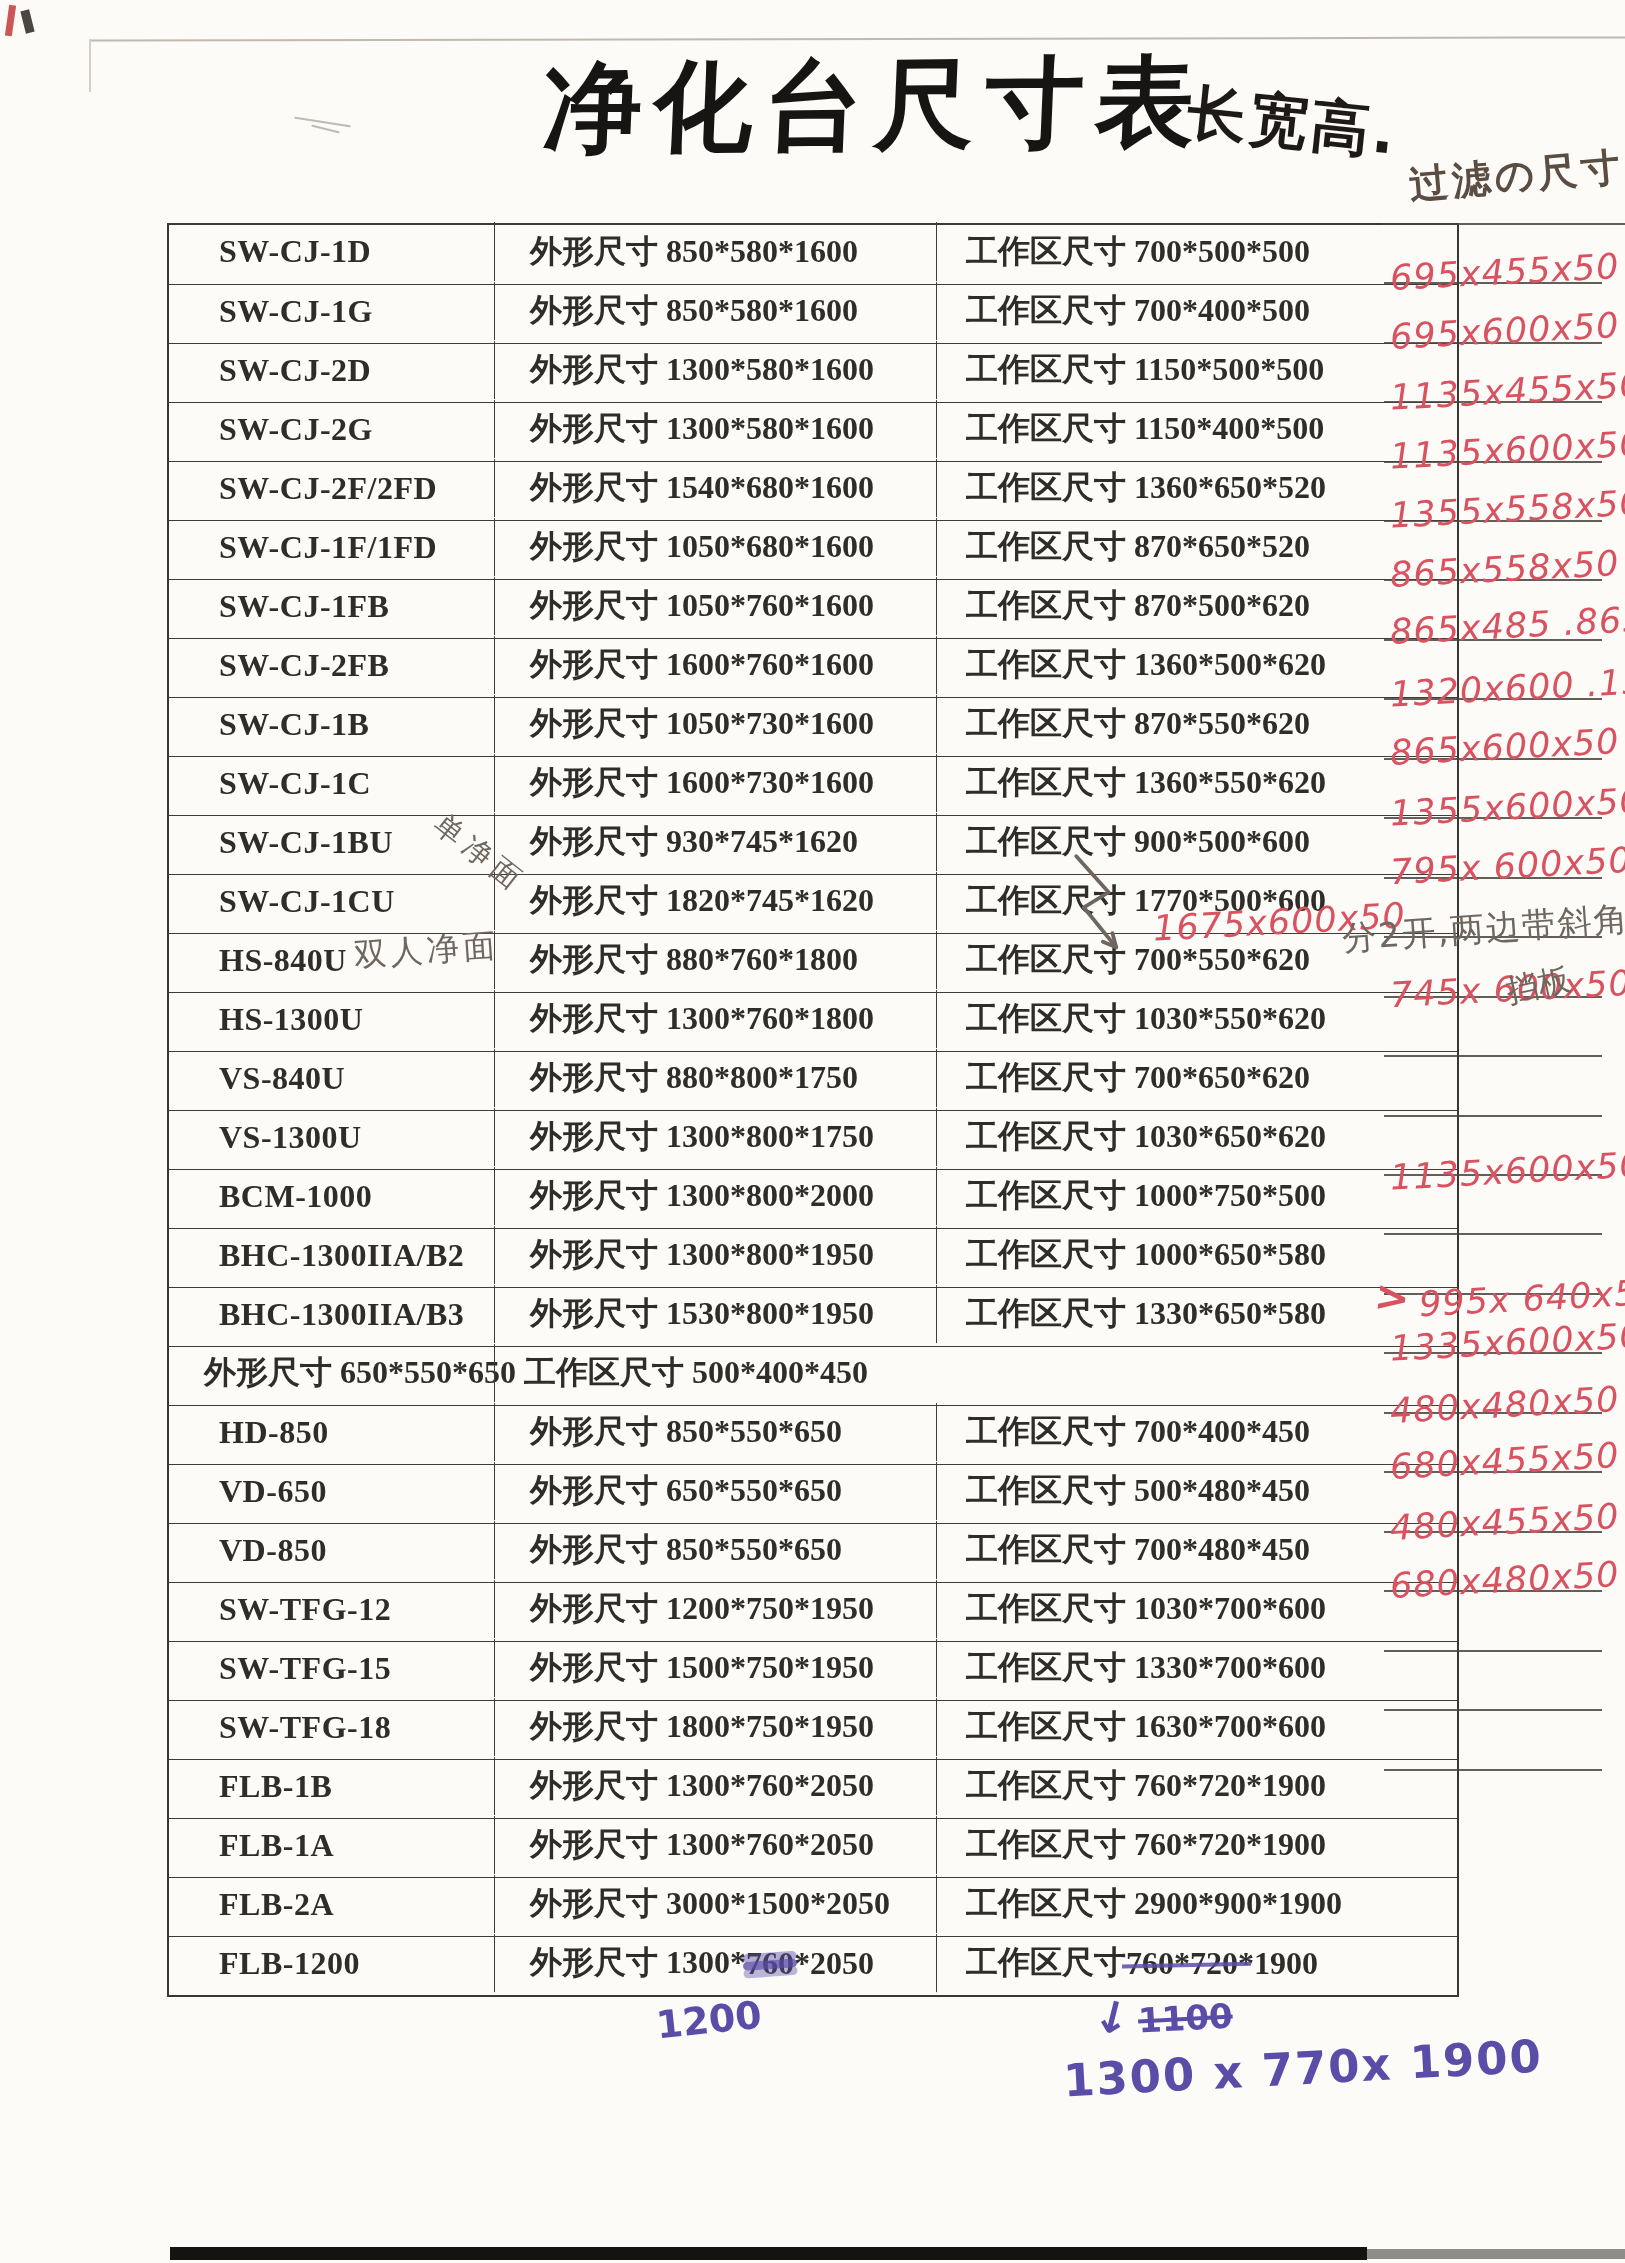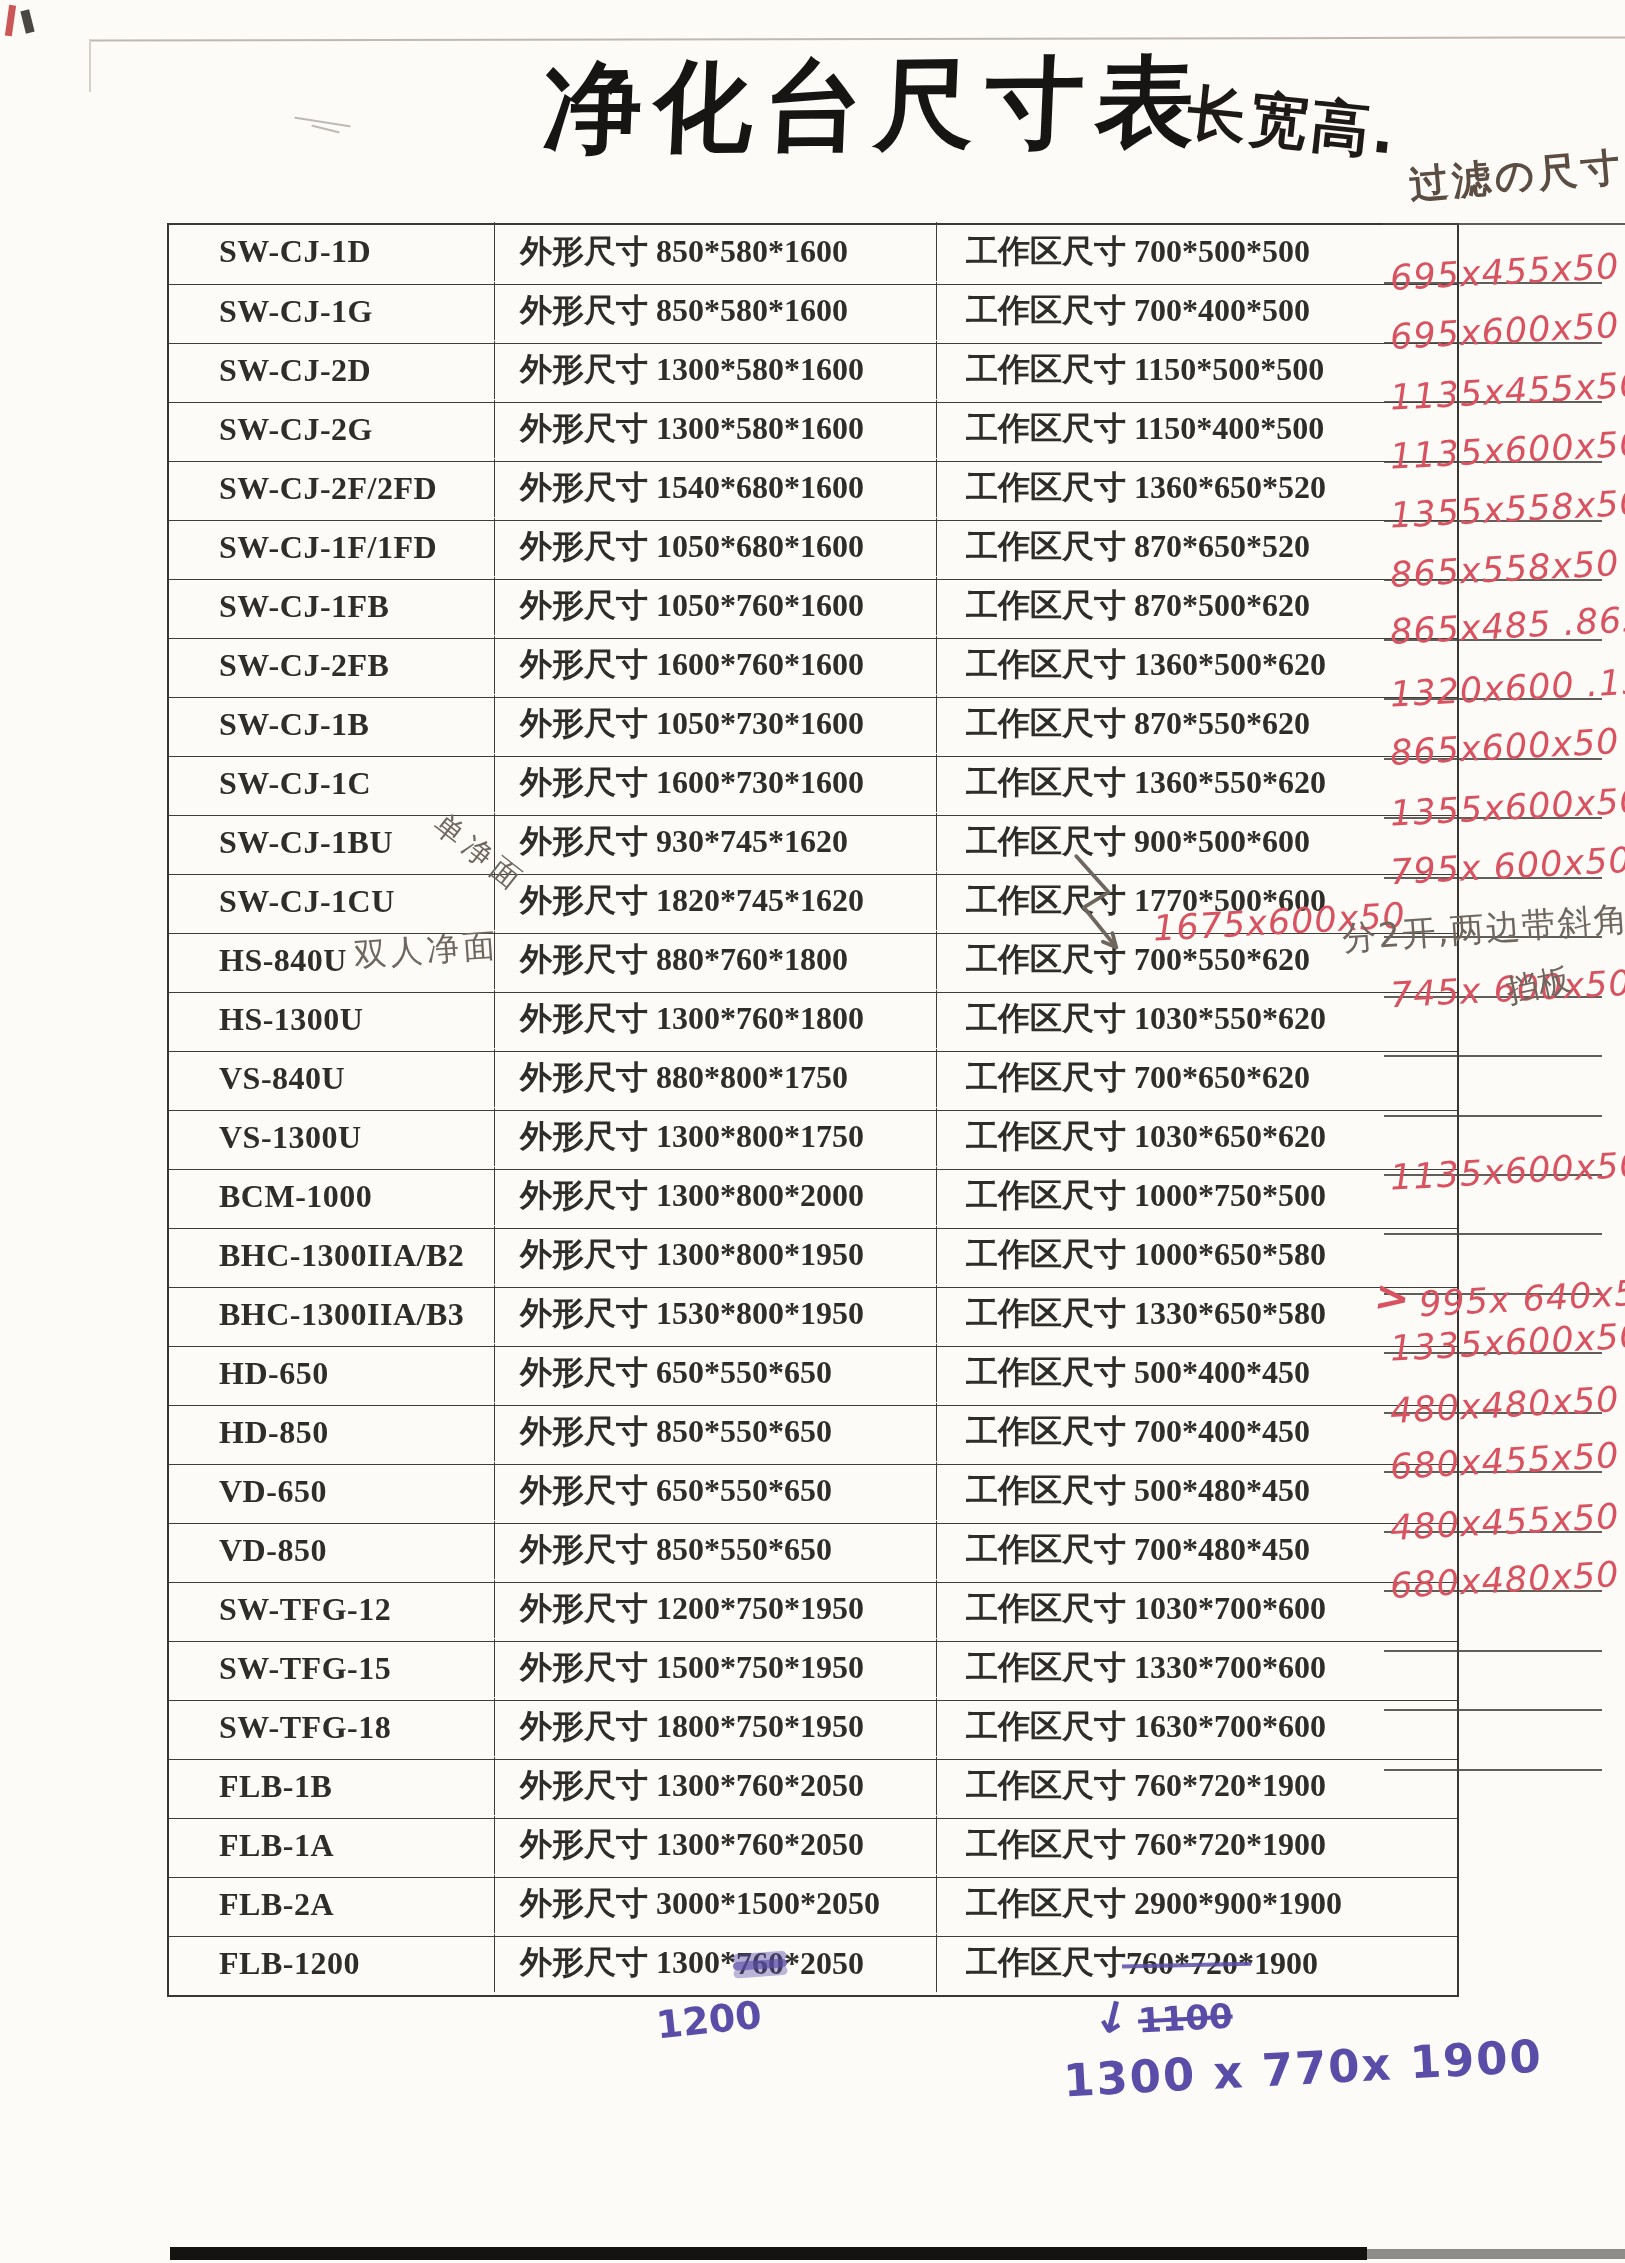--- a/index.html
+++ b/index.html
@@ -33,21 +33,21 @@
   
   .dim-table{position:absolute;left:167px;top:223px;width:1292px;
     border:2.4px solid #3b3834;box-sizing:border-box;background:transparent;}
   .trow{display:grid;grid-template-columns:325px 442px 1fr;height:59px;box-sizing:border-box;}
   .trow + .trow{border-top:1.9px solid #403d38;}
   .cell{display:flex;align-items:center;box-sizing:border-box;
     font-size:32px;font-weight:700;color:#2f2d29;white-space:nowrap;
     transform:translateY(-2.9px);overflow:visible;}
   .cell + .cell{border-left:1.9px solid #403d38;}
   .c-model{padding-left:50px;letter-spacing:0.5px;}
-  .c-dim{padding-left:25px;}
+  .c-dim{padding-left:35px;}
   .c-work{padding-left:29px;}
   
   .ext-line{position:absolute;height:1.9px;background:#46433e;opacity:.85;}
   
   .red-note{position:absolute;color:#d85260;font-size:35px;
     font-family:"DejaVu Sans","Liberation Sans",sans-serif;font-style:italic;
     letter-spacing:1px;transform:rotate(-3deg);white-space:nowrap;z-index:5;}
   .note-marker{position:absolute;left:-44px;top:-13.4px;font-size:42px;font-style:normal;
     font-weight:700;transform:rotate(10deg);}
   
@@ -183,21 +183,20 @@
         <div class="cell c-model">BHC-1300IIA/B2</div>
         <div class="cell c-dim">外形尺寸 1300*800*1950</div>
         <div class="cell c-dim c-work">工作区尺寸 1000*650*580</div>
       </div>
       <div class="trow">
         <div class="cell c-model">BHC-1300IIA/B3</div>
         <div class="cell c-dim">外形尺寸 1530*800*1950</div>
         <div class="cell c-dim c-work">工作区尺寸 1330*650*580</div>
       </div>
       <div class="trow">
-        <div class="cell c-model">HD-650</div>
         <div class="cell c-dim">外形尺寸 650*550*650</div>
         <div class="cell c-dim c-work">工作区尺寸 500*400*450</div>
       </div>
       <div class="trow">
         <div class="cell c-model">HD-850</div>
         <div class="cell c-dim">外形尺寸 850*550*650</div>
         <div class="cell c-dim c-work">工作区尺寸 700*400*450</div>
       </div>
       <div class="trow">
         <div class="cell c-model">VD-650</div>

